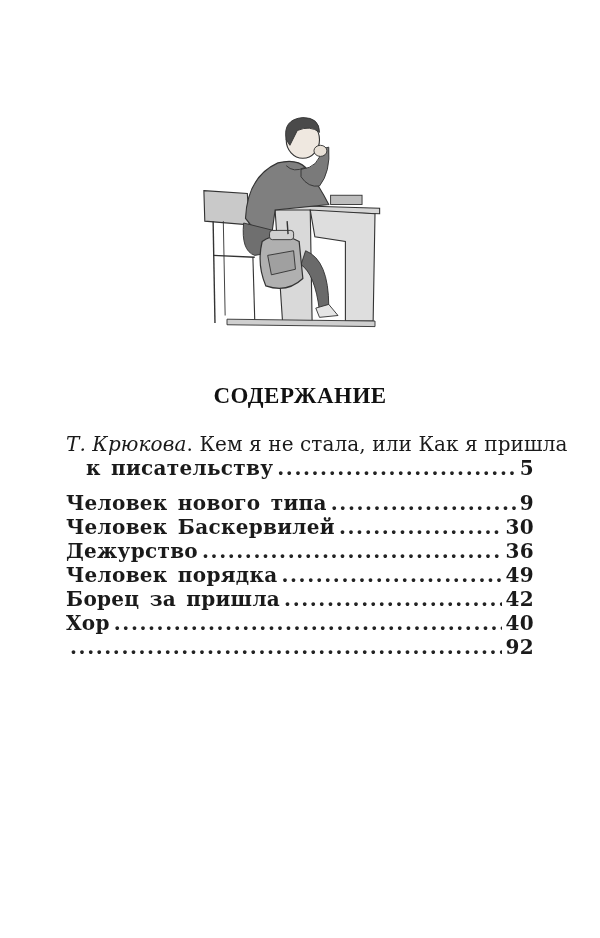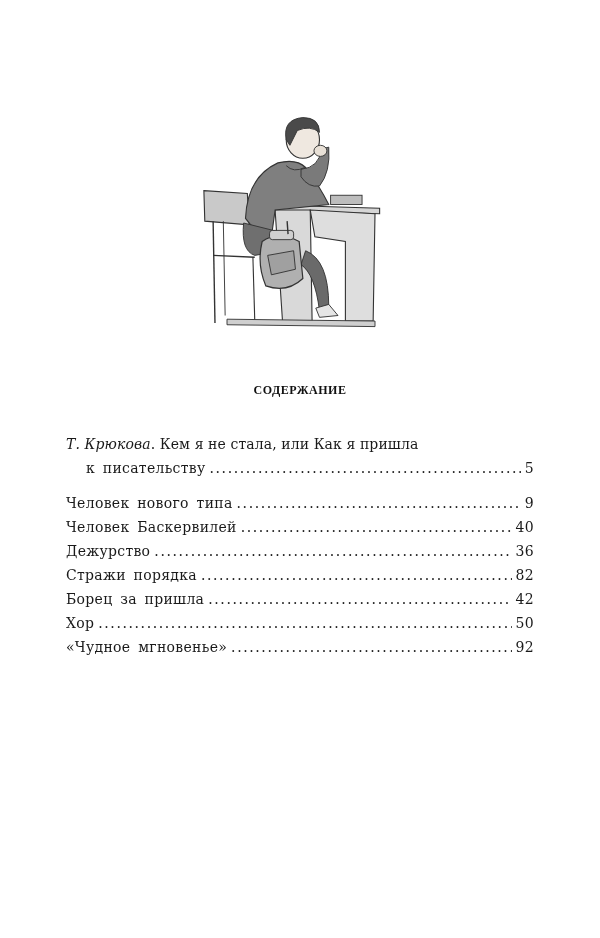--- a/index.html
+++ b/index.html
@@ -23,48 +23,49 @@
     height: 230px;
   }
   .title {
     position: absolute;
     left: 0;
     width: 600px;
     top: 383px;
     text-align: center;
     font-family: "Liberation Serif", "DejaVu Serif", serif;
     font-weight: bold;
-    font-size: 12px;
+    font-size: 23px;
     letter-spacing: 0.5px;
     color: #111;
   }
   .toc {
     position: absolute;
     left: 66px;
     top: 432px;
     width: 468px;
     font-family: "DejaVu Serif", "Liberation Serif", serif;
-    font-size: 14px;
+    font-size: 20px;
     line-height: 24px;
   }
   .entry-first {
     margin-bottom: 11px;
   }
   .line1 {
     white-space: nowrap;
     letter-spacing: 0.1px;
   }
   .author {
     font-style: italic;
   }
   .row {
     display: flex;
     align-items: baseline;
     white-space: nowrap;
     letter-spacing: 0.3px;
+    font-weight: bold;
   }
   .row.indent {
     padding-left: 20px;
   }
   .row .label {
     flex: 0 0 auto;
     word-spacing: 3px;
   }
   .row .dots {
     flex: 1 1 auto;
@@ -139,40 +140,39 @@
   </div>
 
   <div class="row">
     <span class="label">Человек нового типа</span>
     <span class="dots"></span>
     <span class="page">9</span>
   </div>
   <div class="row">
     <span class="label">Человек Баскервилей</span>
     <span class="dots"></span>
-    <span class="page">40</span>
+    <span class="page">30</span>
   </div>
   <div class="row">
     <span class="label">Дежурство</span>
     <span class="dots"></span>
     <span class="page">36</span>
   </div>
   <div class="row">
-    <span class="label">Стражи порядка</span>
+    <span class="label">Человек порядка</span>
     <span class="dots"></span>
-    <span class="page">82</span>
+    <span class="page">49</span>
   </div>
   <div class="row">
     <span class="label">Борец за пришла</span>
     <span class="dots"></span>
     <span class="page">42</span>
   </div>
   <div class="row">
     <span class="label">Хор</span>
     <span class="dots"></span>
-    <span class="page">50</span>
+    <span class="page">40</span>
   </div>
   <div class="row">
-    <span class="label">«Чудное мгновенье»</span>
     <span class="dots"></span>
     <span class="page">92</span>
   </div>
 </div>
 
 </body></html>

